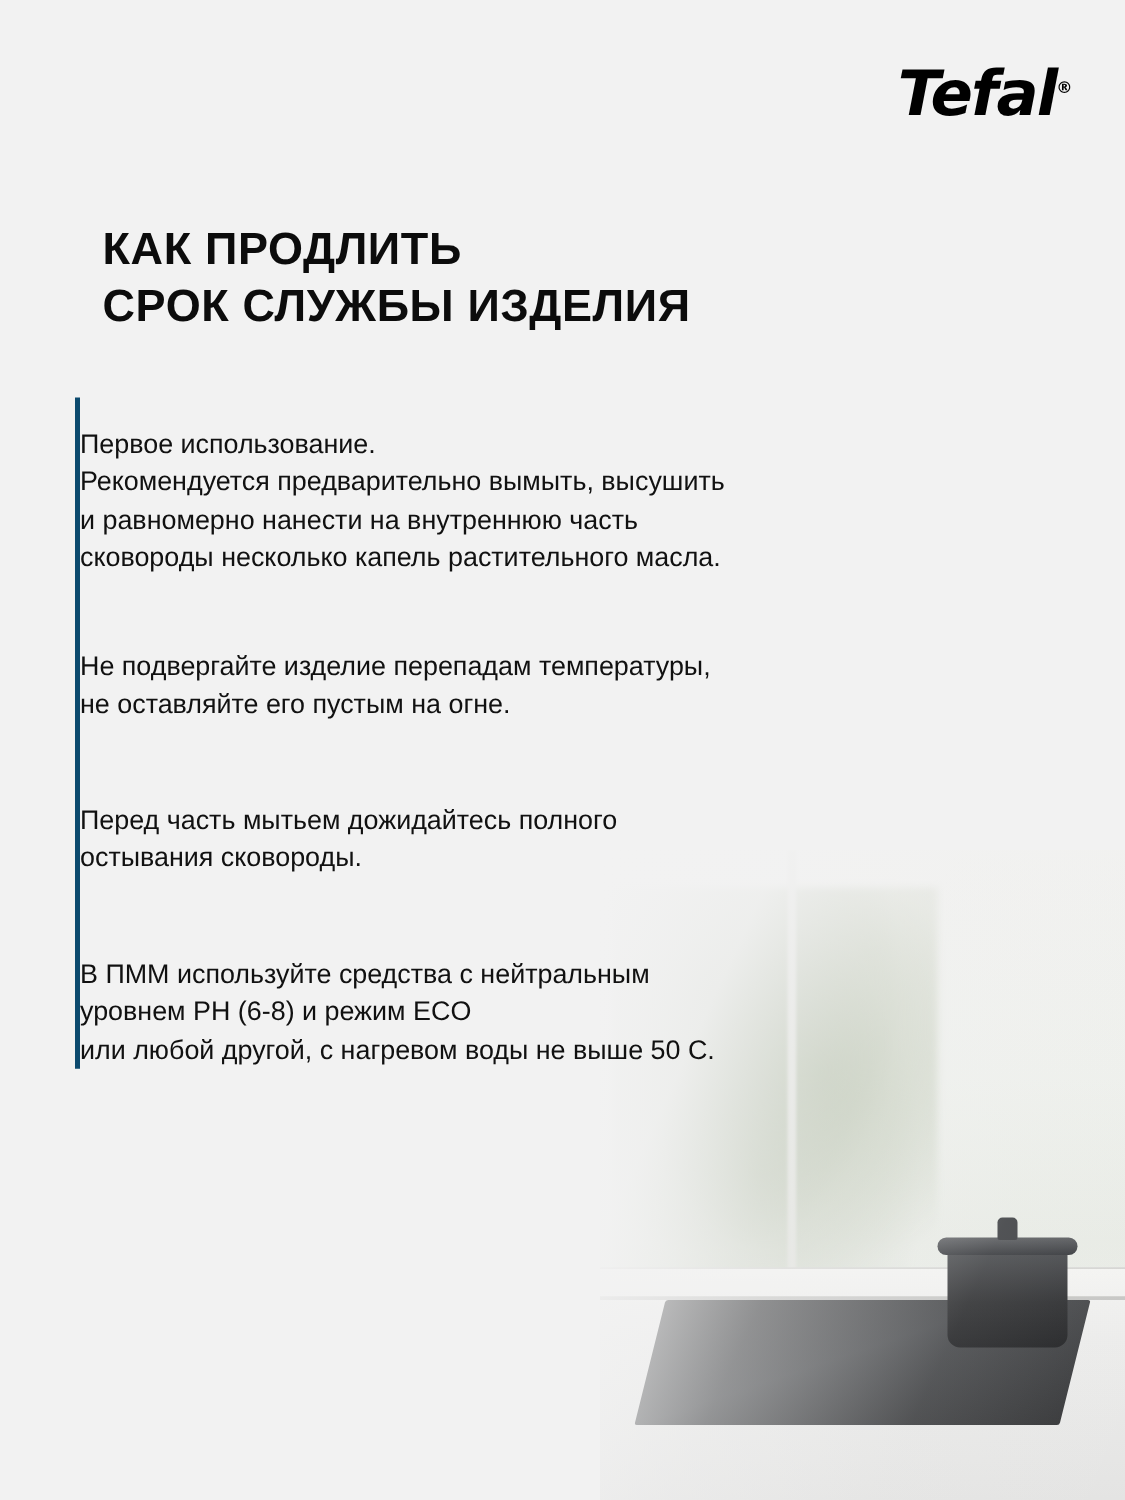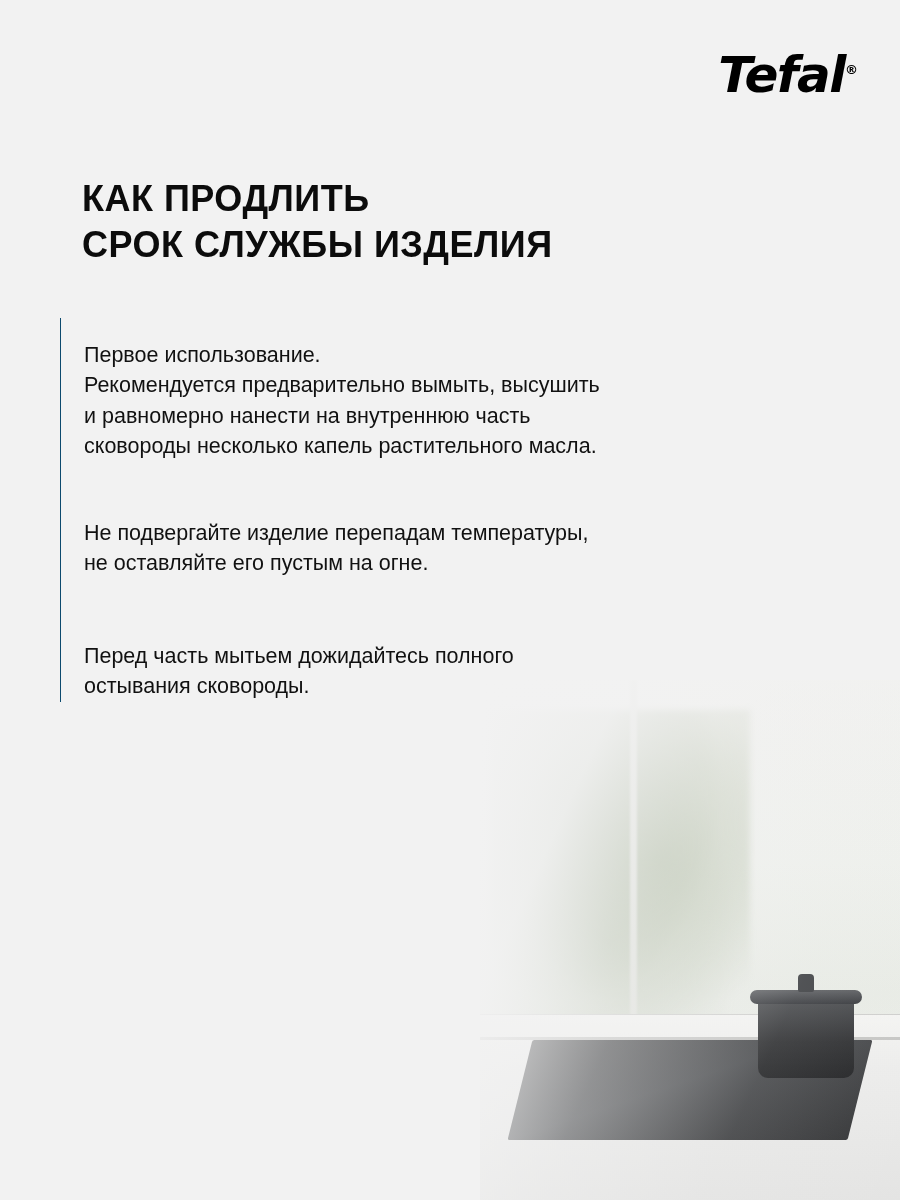--- a/index.html
+++ b/index.html
@@ -138,22 +138,21 @@
     letter-spacing: 0.5px;
     color: #0c0c0c;
     white-space: pre-line;
   }
 
   .tips {
     position: absolute;
     top: 318px;
     left: 60px;
     width: 790px;
-    border-left: 1px solid #0c4a6e;
-    padding-left: 23px;
+    border-left: 4px solid #0c4a6e;
     box-sizing: border-box;
   }
   .tip {
     font-size: 21.5px;
     line-height: 1.42;
     color: #111111;
     white-space: pre-line;
     margin-bottom: 62px;
   }
   .tip:last-child { margin-bottom: 0; }
@@ -186,15 +185,18 @@
 
   <div class="tips">
     <p class="tip first">Первое использование.
 Рекомендуется предварительно вымыть, высушить
 и равномерно нанести на внутреннюю часть
 сковороды несколько капель растительного масла.</p>
     <p class="tip">Не подвергайте изделие перепадам температуры,
 не оставляйте его пустым на огне.</p>
     <p class="tip">Перед часть мытьем дожидайтесь полного
 остывания сковороды.</p>
+    <p class="tip">В ПММ используйте средства с нейтральным
+уровнем PH (6-8) и режим ECO
+или любой другой, с нагревом воды не выше 50 С.</p>
   </div>
 
 </div>
 
 </body></html>

